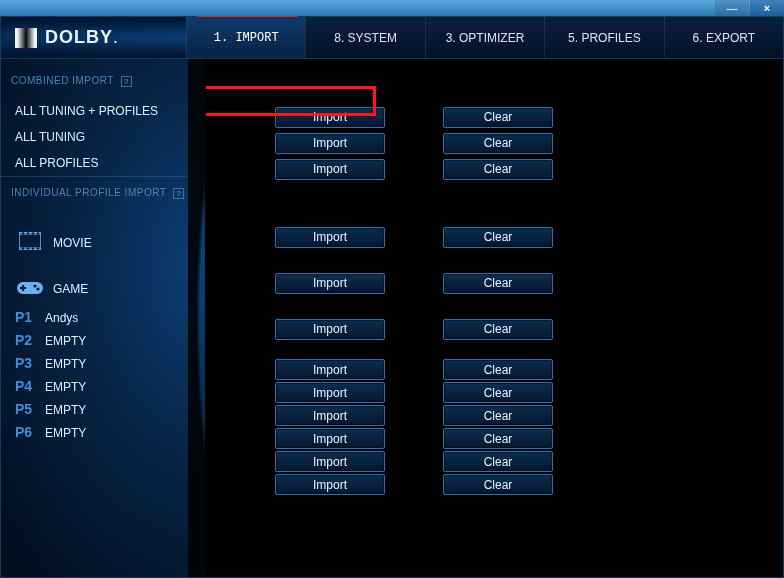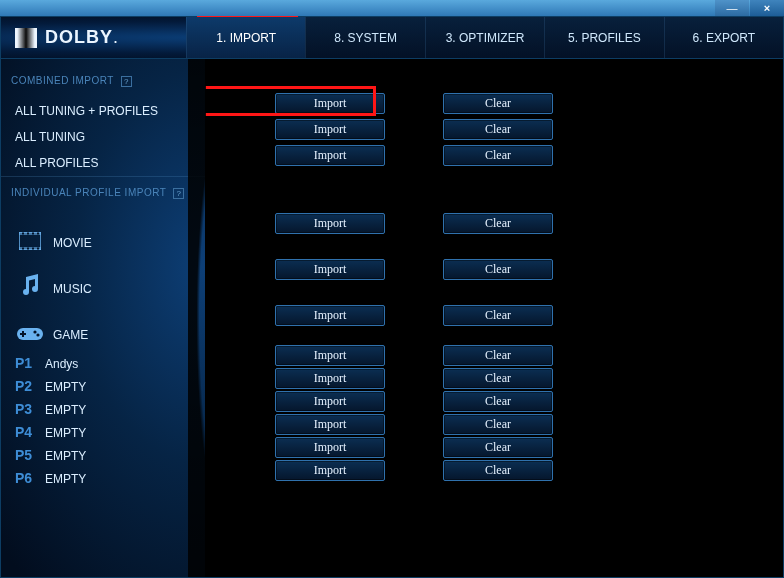--- a/index.html
+++ b/index.html
@@ -21,42 +21,42 @@
   
   .header { display:flex; align-items:center; height:42px; background: radial-gradient(ellipse at 30% 50%, #0b3f79 0%, #031a3a 55%, #010a1a 100%); border-bottom:1px solid #0d3d63; }
   .logo { display:flex; align-items:center; padding:0 12px 0 14px; color:#ebf5ff; font-weight:600; letter-spacing:1px; font-size:18px; width:185px; }
   .logo .mark { display:inline-flex; margin-right:8px; }
   .logo .mark span { width:11px; height:20px; background:linear-gradient(90deg,#0a0a0a 0%,#eef6ff 80%); display:inline-block; }
   .logo .mark span:first-child { transform: scaleX(-1); }
   .logo .dot { font-weight:400; }
 
   .tabs { display:flex; flex:1; height:100%; }
   .tab { flex:1; min-width:0; display:flex; align-items:center; justify-content:center; color:#cfe7fb; font-size:12px; border-left:1px solid rgba(60,110,160,0.25); background: linear-gradient(#08203c, #031126); cursor:pointer; position:relative; }
-  .tab.active { background: linear-gradient(#0d3a6a, #082346); color:#fff; }
+  .tab.active { background: linear-gradient(#0d3a6a, #082346); color:#fff;font-family:Liberation Mono, monospace; }
   .tab-highlight { position:absolute; border:3px solid #ff1616; pointer-events:none; }
 
   
   .body { display:flex; height: calc(100% - 42px); }
   .sidebar { width:204px; background: radial-gradient(ellipse at 100% 40%, #0d3f77 0%, #062445 45%, #020d1e 95%); padding-top:14px; color:#cfe7fb; position:relative; }
   .curve { position:absolute; right:-1px; top:0; bottom:0; width:18px; background: radial-gradient(ellipse at 200% 50%, rgba(0,0,0,0) 48%, rgba(0,0,0,0.85) 54%); pointer-events:none; }
 
   .section-title { font-size:10px; color:#4a84b9; letter-spacing:0.5px; padding:2px 10px 5px 10px; }
   .section-title .q { display:inline-block; border:1px solid #3b6f9f; width:11px; height:11px; line-height:9px; text-align:center; font-size:8px; margin-left:4px; color:#6aa1cf; }
 
   .side-item { display:flex; align-items:flex-end; padding:0 14px; height:26px; font-size:12px; color:#dbeeff; }
   .side-item.compact { height:23px; }
   .side-item.big { height:46px;gap:8px; }
   .side-item .icon { width:30px; display:flex; justify-content:center; color:#6ab2ef; }
   .side-item .ptag { width:30px; color:#3e8dd6; font-weight:600; font-size:14px; }
   .divider { height:1px; background: rgba(80,140,190,0.25); margin:6px 0 8px 0; }
 
   .row-highlight { position:absolute; border:3px solid #ff1616; pointer-events:none; }
 
   
-  .main { flex:1; background:#000; padding-top:14px;font-family:Liberation Serif, serif; }
+  .main { flex:1; background:#000; padding-top:28px; }
   .btn-row { display:flex; align-items:center; height:26px; padding-left:70px; gap:58px; }
   .btn-row.compact { height:23px; }
   .btn-row.big { height:46px; }
   .abtn { width:110px; height:21px; border:1px solid #2f71ad; background: linear-gradient(#0b2e52, #05162c); color:#e6f2ff; font-size:12px; display:flex; align-items:center; justify-content:center; border-radius:2px; cursor:pointer; box-shadow: inset 0 0 0 1px rgba(0,0,0,0.4); }
 
   .spacer-sm { height:6px; }
 
   
   svg { display:block; }
 </style>
@@ -147,28 +147,20 @@
                 <rect x="18" y="0.5" width="2" height="2" fill="#04142a"></rect>
                 <rect x="3" y="15.5" width="2" height="2" fill="#04142a"></rect>
                 <rect x="8" y="15.5" width="2" height="2" fill="#04142a"></rect>
                 <rect x="13" y="15.5" width="2" height="2" fill="#04142a"></rect>
                 <rect x="18" y="15.5" width="2" height="2" fill="#04142a"></rect>
               </svg>
           </span>
           <span>MOVIE</span>
         </div>
 
-        <div class="side-item big">
-          <span class="icon">
-            <svg width="20" height="22" viewBox="0 0 20 22">
-                <path d="M6 3 L18 0 L18 15 A3 3 0 1 1 15 12 L15 5 L9 6.5 L9 18 A3 3 0 1 1 6 15 Z" fill="#6ab2ef"></path>
-              </svg>
-          </span>
-          <span>MUSIC</span>
-        </div>
 
         <div class="side-item big">
           <span class="icon">
             <svg width="26" height="16" viewBox="0 0 26 16">
                 <rect x="0" y="2" width="26" height="12" rx="6" fill="#6ab2ef"></rect>
                 <rect x="5" y="5" width="2" height="6" fill="#04142a"></rect>
                 <rect x="3" y="7" width="6" height="2" fill="#04142a"></rect>
                 <circle cx="18" cy="6" r="1.6" fill="#04142a"></circle>
                 <circle cx="21" cy="9" r="1.6" fill="#04142a"></circle>
               </svg>

